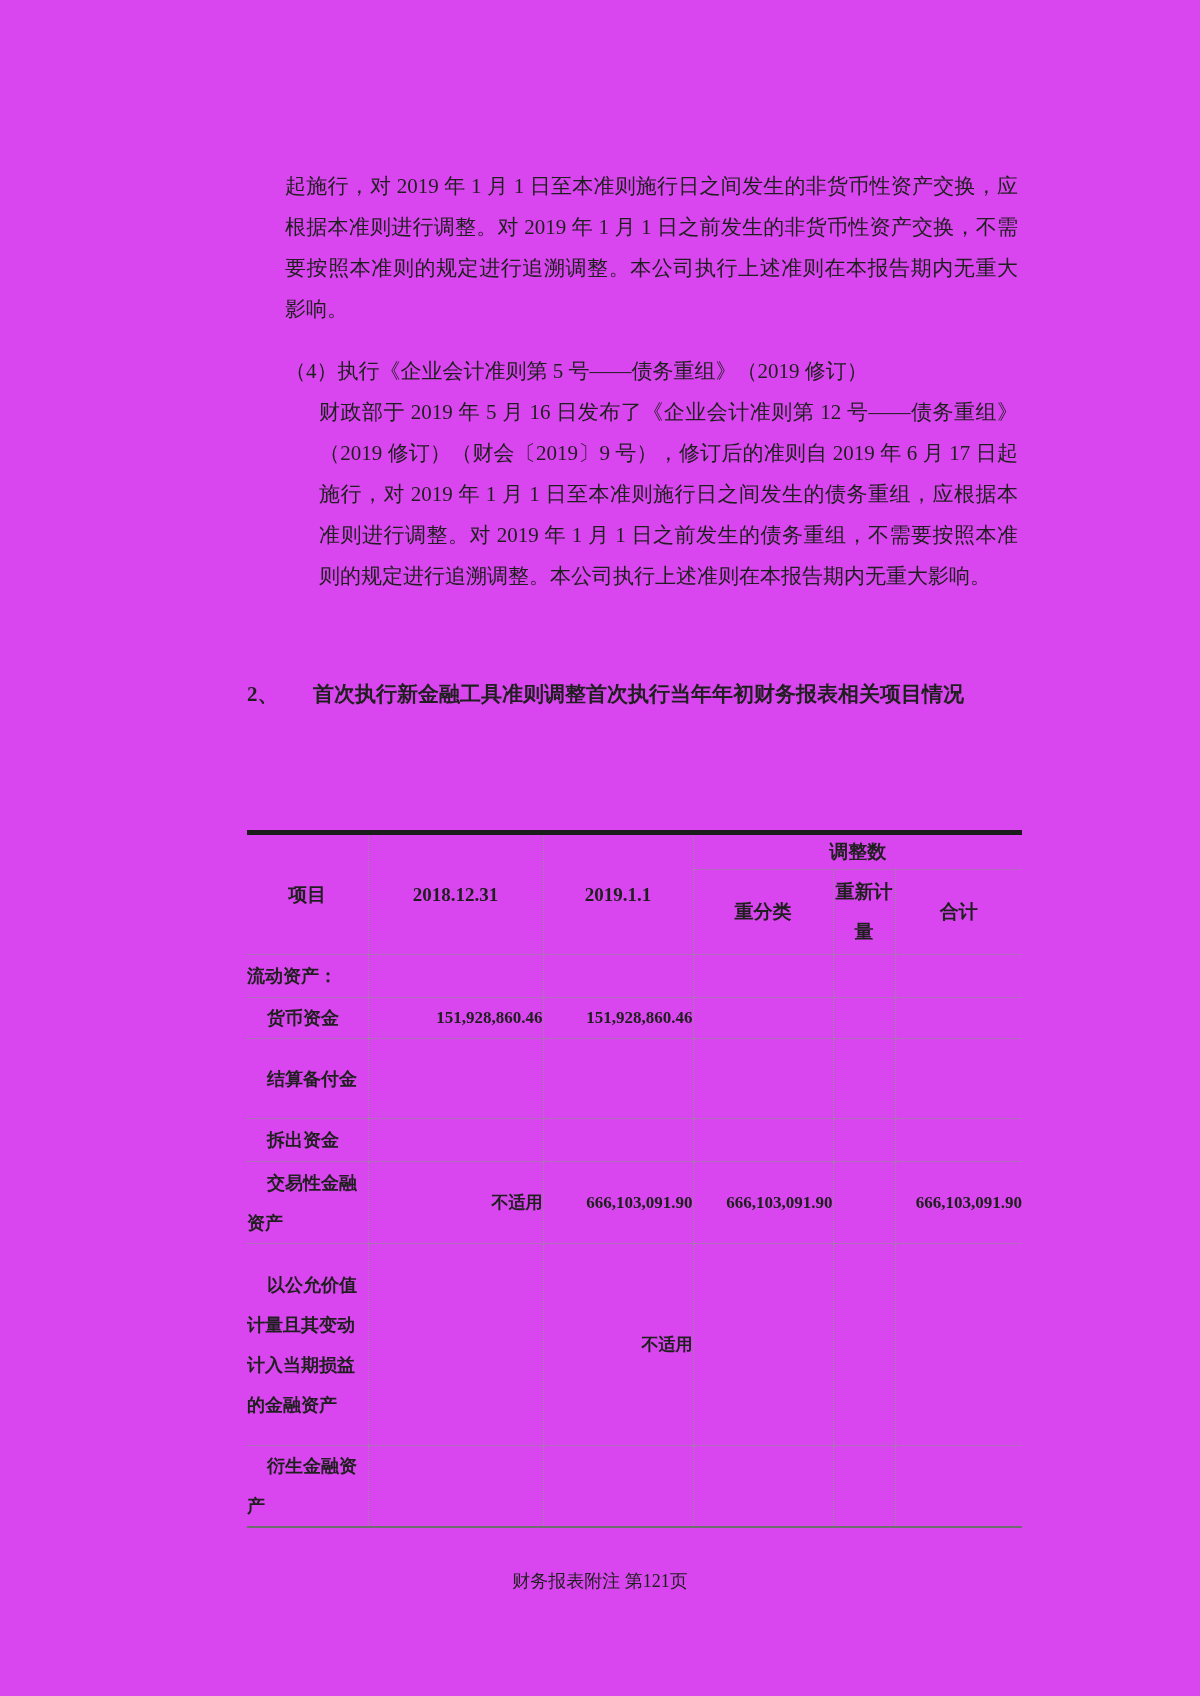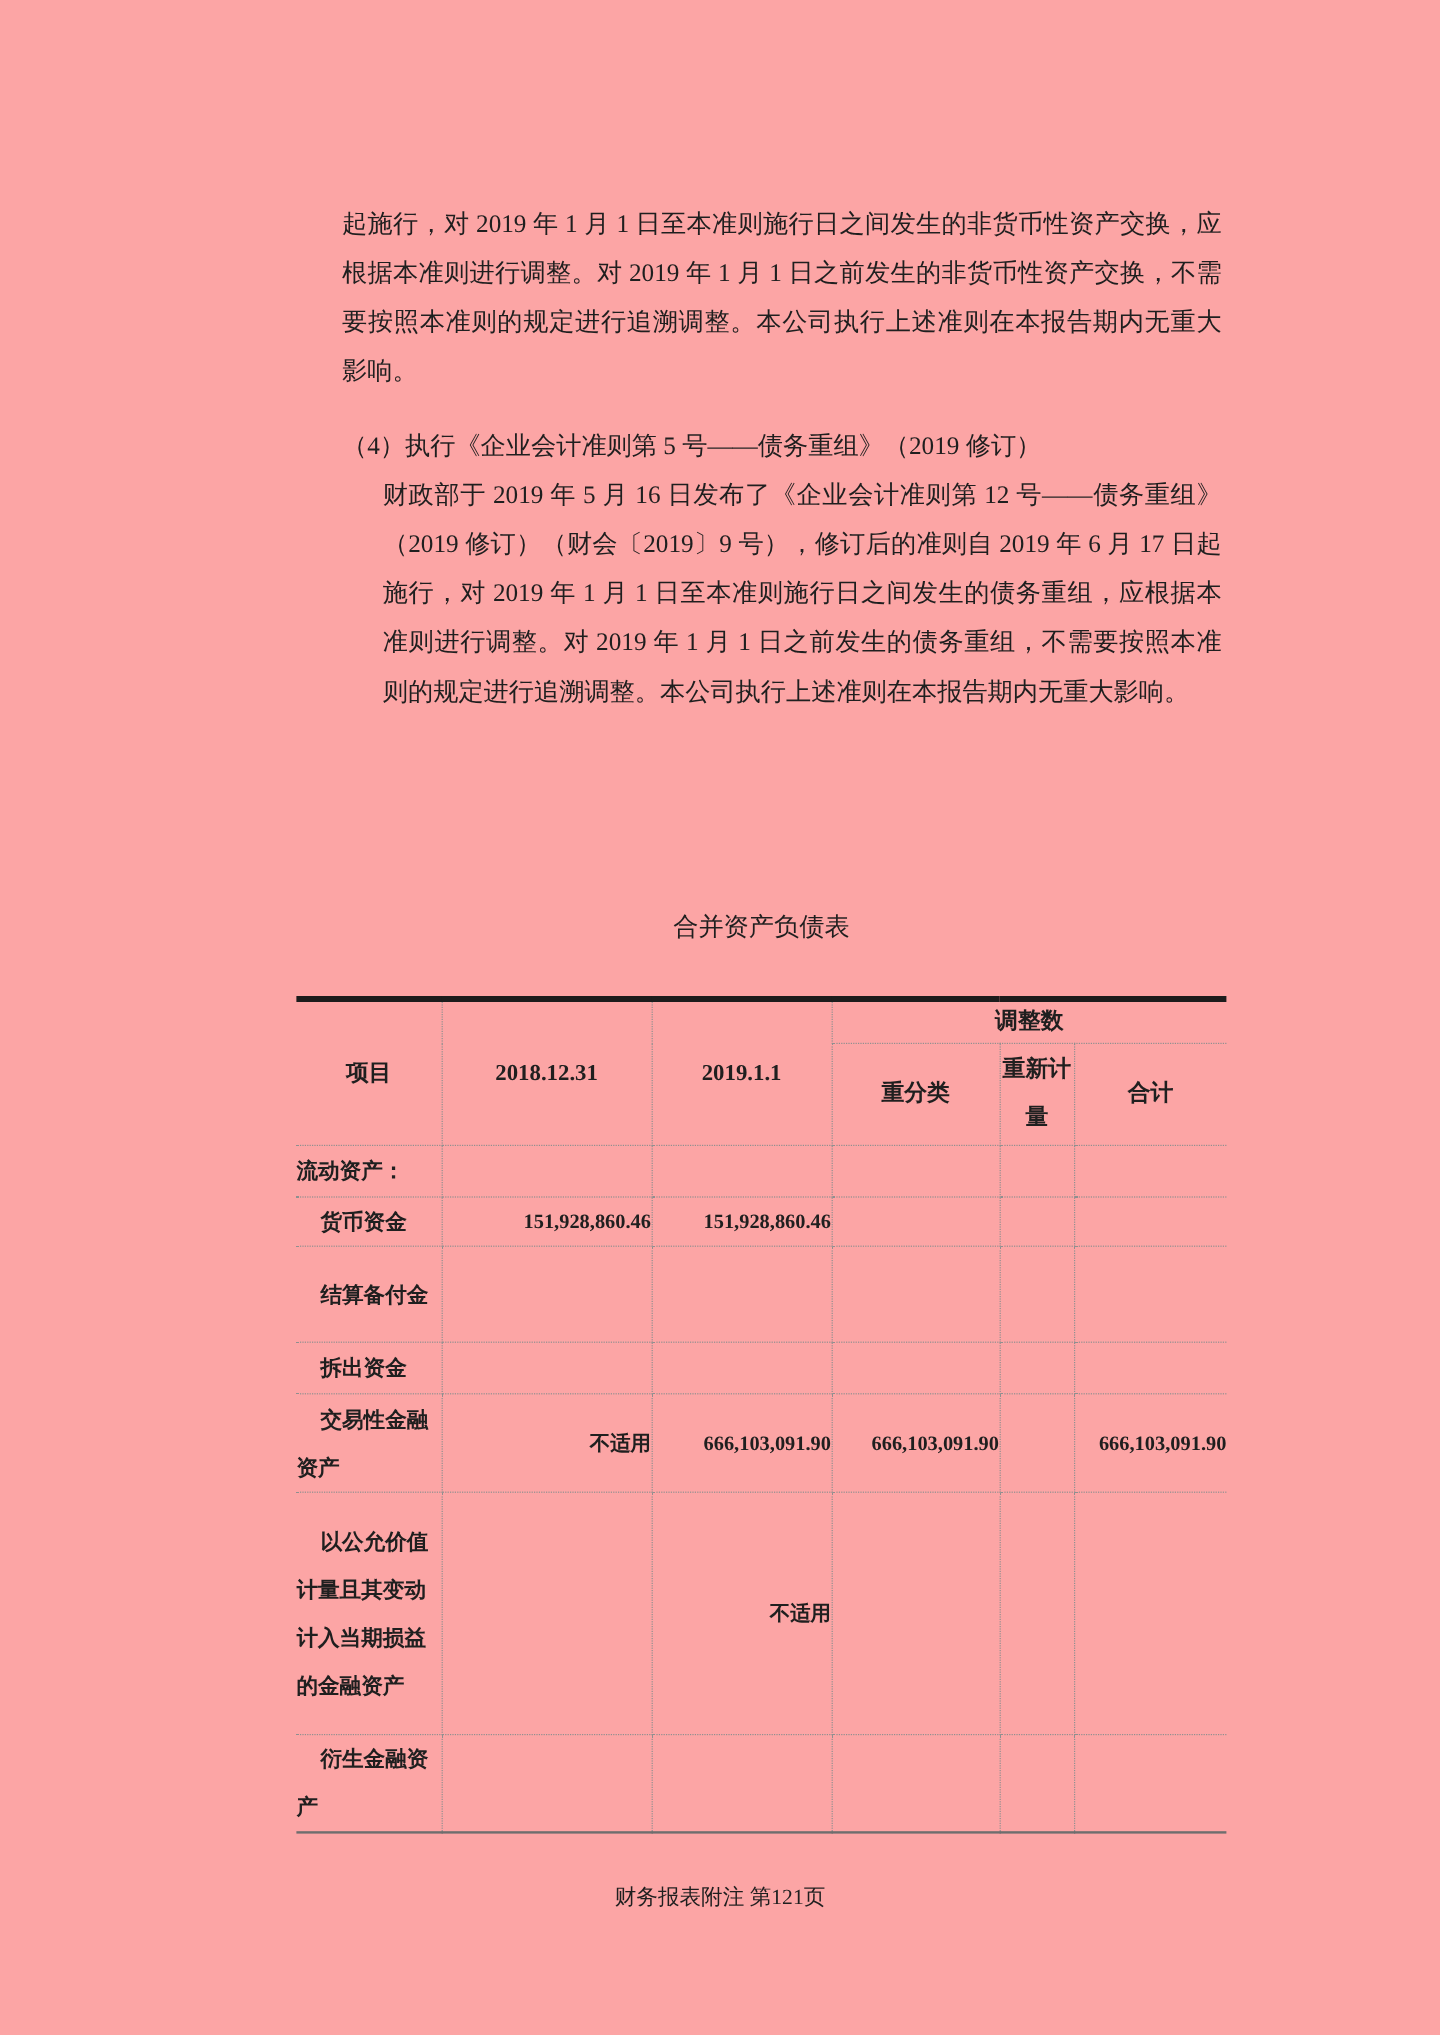--- a/index.html
+++ b/index.html
@@ -1,19 +1,19 @@
 <!DOCTYPE html>
 <html><head>
 <meta charset="utf-8">
 <style>
   html,body{margin:0;padding:0;background:#ffffff;}
   .page{
     position:relative;
     width:1200px;height:1696px;
-    background:#fca5a5;
+    background:#d946ef;
     color:#1f1f1f;
     font-family:"Liberation Serif","DejaVu Serif",serif;
     overflow:hidden;
   }
   .para{
     position:absolute;
     left:285px;width:733px;
     font-size:21px;line-height:41px;
     text-align:justify;
   }
@@ -95,22 +95,24 @@
 
 <div class="page">
 
   <p class="para" id="p1">起施行，对 2019 年 1 月 1 日至本准则施行日之间发生的非货币性资产交换，应根据本准则进行调整。对 2019 年 1 月 1 日之前发生的非货币性资产交换，不需要按照本准则的规定进行追溯调整。本公司执行上述准则在本报告期内无重大影响。</p>
 
   <div class="para" id="p2">
     <div class="p2-head">（4）执行《企业会计准则第 5 号——债务重组》（2019 修订）</div>
     <div class="p2-body">财政部于 2019 年 5 月 16 日发布了《企业会计准则第 12 号——债务重组》（2019 修订）（财会〔2019〕9 号），修订后的准则自 2019 年 6 月 17 日起施行，对 2019 年 1 月 1 日至本准则施行日之间发生的债务重组，应根据本准则进行调整。对 2019 年 1 月 1 日之前发生的债务重组，不需要按照本准则的规定进行追溯调整。本公司执行上述准则在本报告期内无重大影响。</div>
   </div>
 
+  <div class="section-heading">
+    <span class="sec-no">2、</span><span>首次执行新金融工具准则调整首次执行当年年初财务报表相关项目情况</span>
+  </div>
 
-  <div class="table-title">合并资产负债表</div>
 
   <table class="fin-table">
     <colgroup>
       <col class="c1">
         <col class="c2">
         <col class="c3">
         <col class="c4">
         <col class="c5">
         <col class="c6">
     </colgroup>

